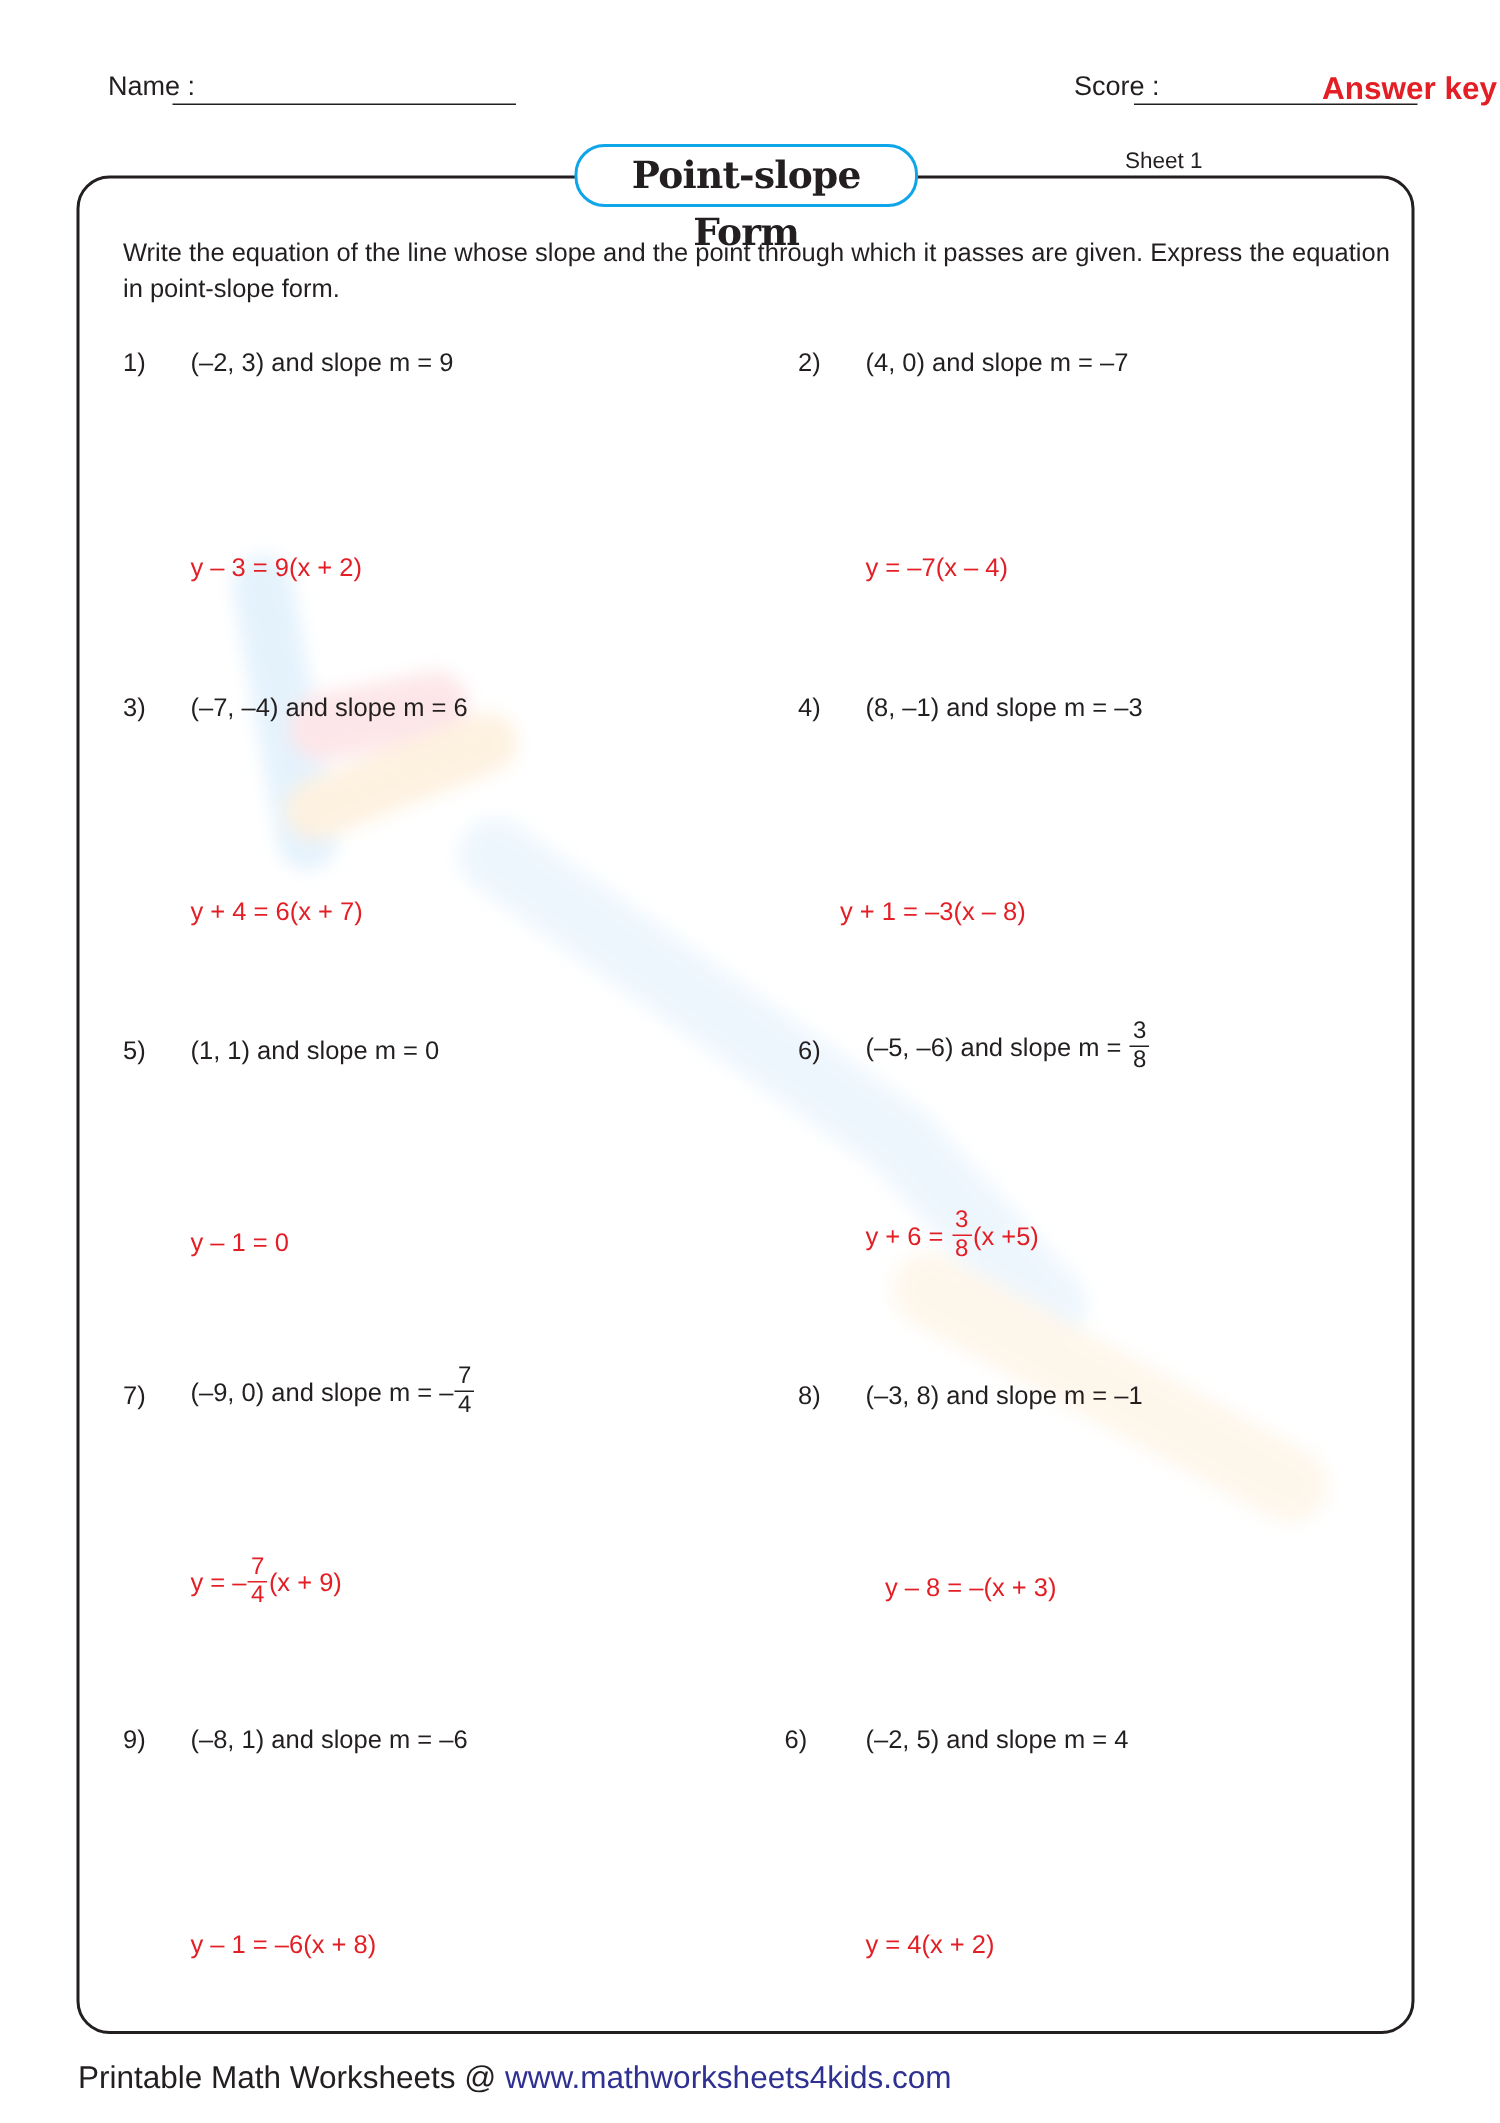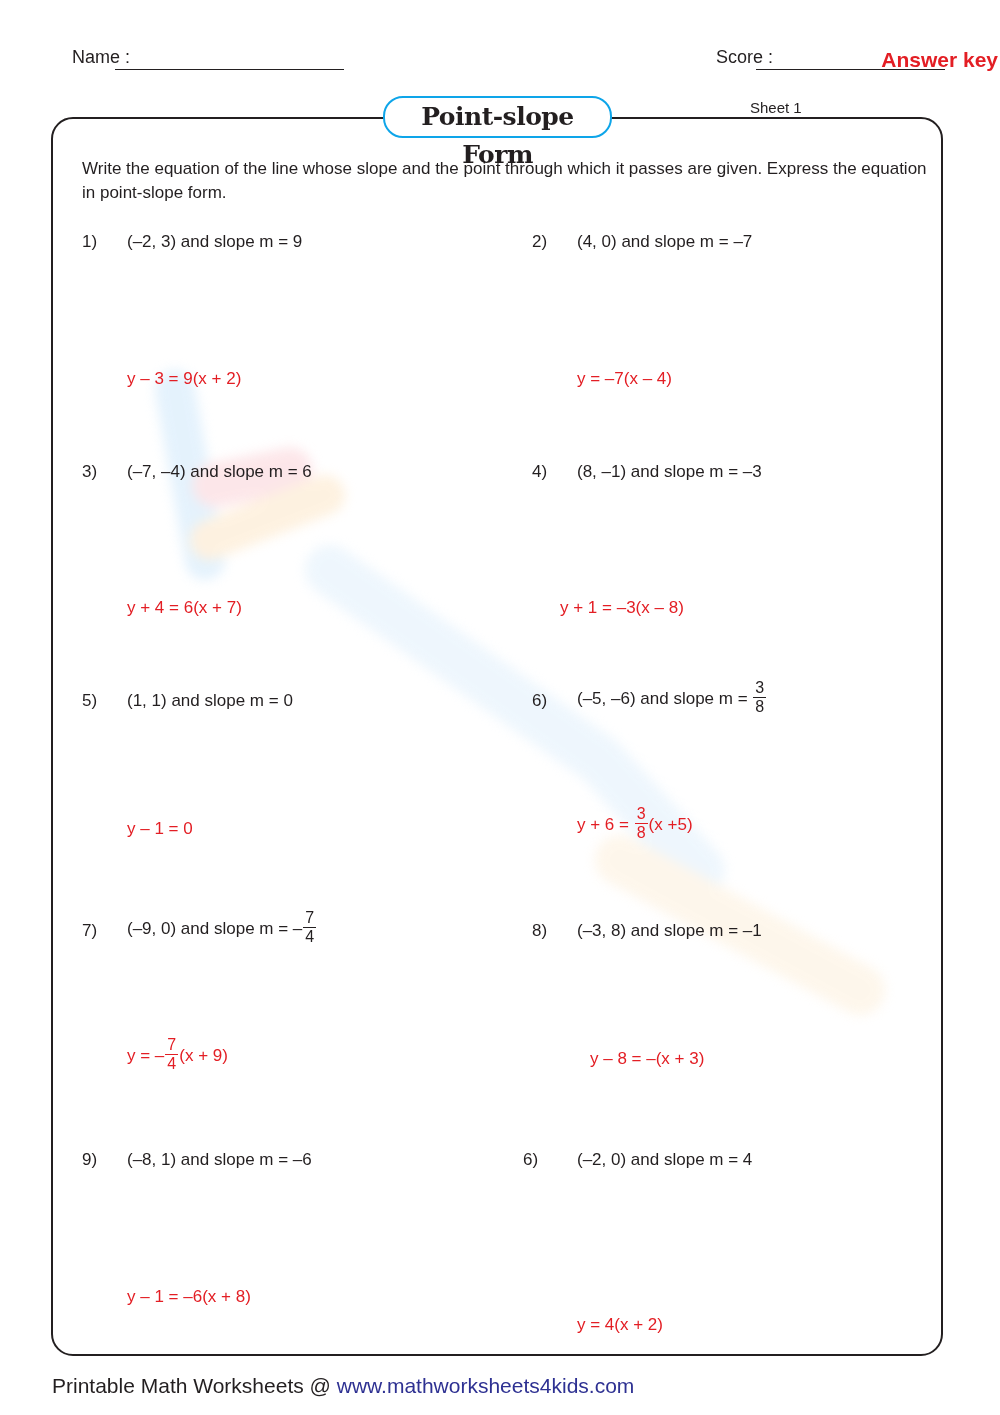--- a/index.html
+++ b/index.html
@@ -103,19 +103,19 @@
 <div class="answer" style="left:577px; top:1049px;margin-left:13px;">y – 8 = –(x + 3)</div>
 
 <div class="problem" style="left:82px; top:1150px;">
   <span class="pnum">9)</span>
   <span class="ptext"><span>(–8, 1)</span><span> and slope m = </span><span>–6</span></span>
 </div>
 <div class="answer" style="left:127px; top:1287px;">y – 1 = –6(x + 8)</div>
 
 <div class="problem" style="left:523px; top:1150px;">
   <span class="pnum">6)</span>
-  <span class="ptext" style="left:54px;"><span>(–2, 0)</span><span> and slope m = </span><span>4</span></span>
+  <span class="ptext" style="left:54px;"><span>(–2, 5)</span><span> and slope m = </span><span>4</span></span>
 </div>
-<div class="answer" style="left:577px; top:1287px;margin-top:28px;">y = 4(x + 2)</div>
+<div class="answer" style="left:577px; top:1287px;">y = 4(x + 2)</div>
 
 <div class="footer">
   <span>Printable Math Worksheets @ </span><a>www.mathworksheets4kids.com</a>
 </div>
 
 </body></html>

